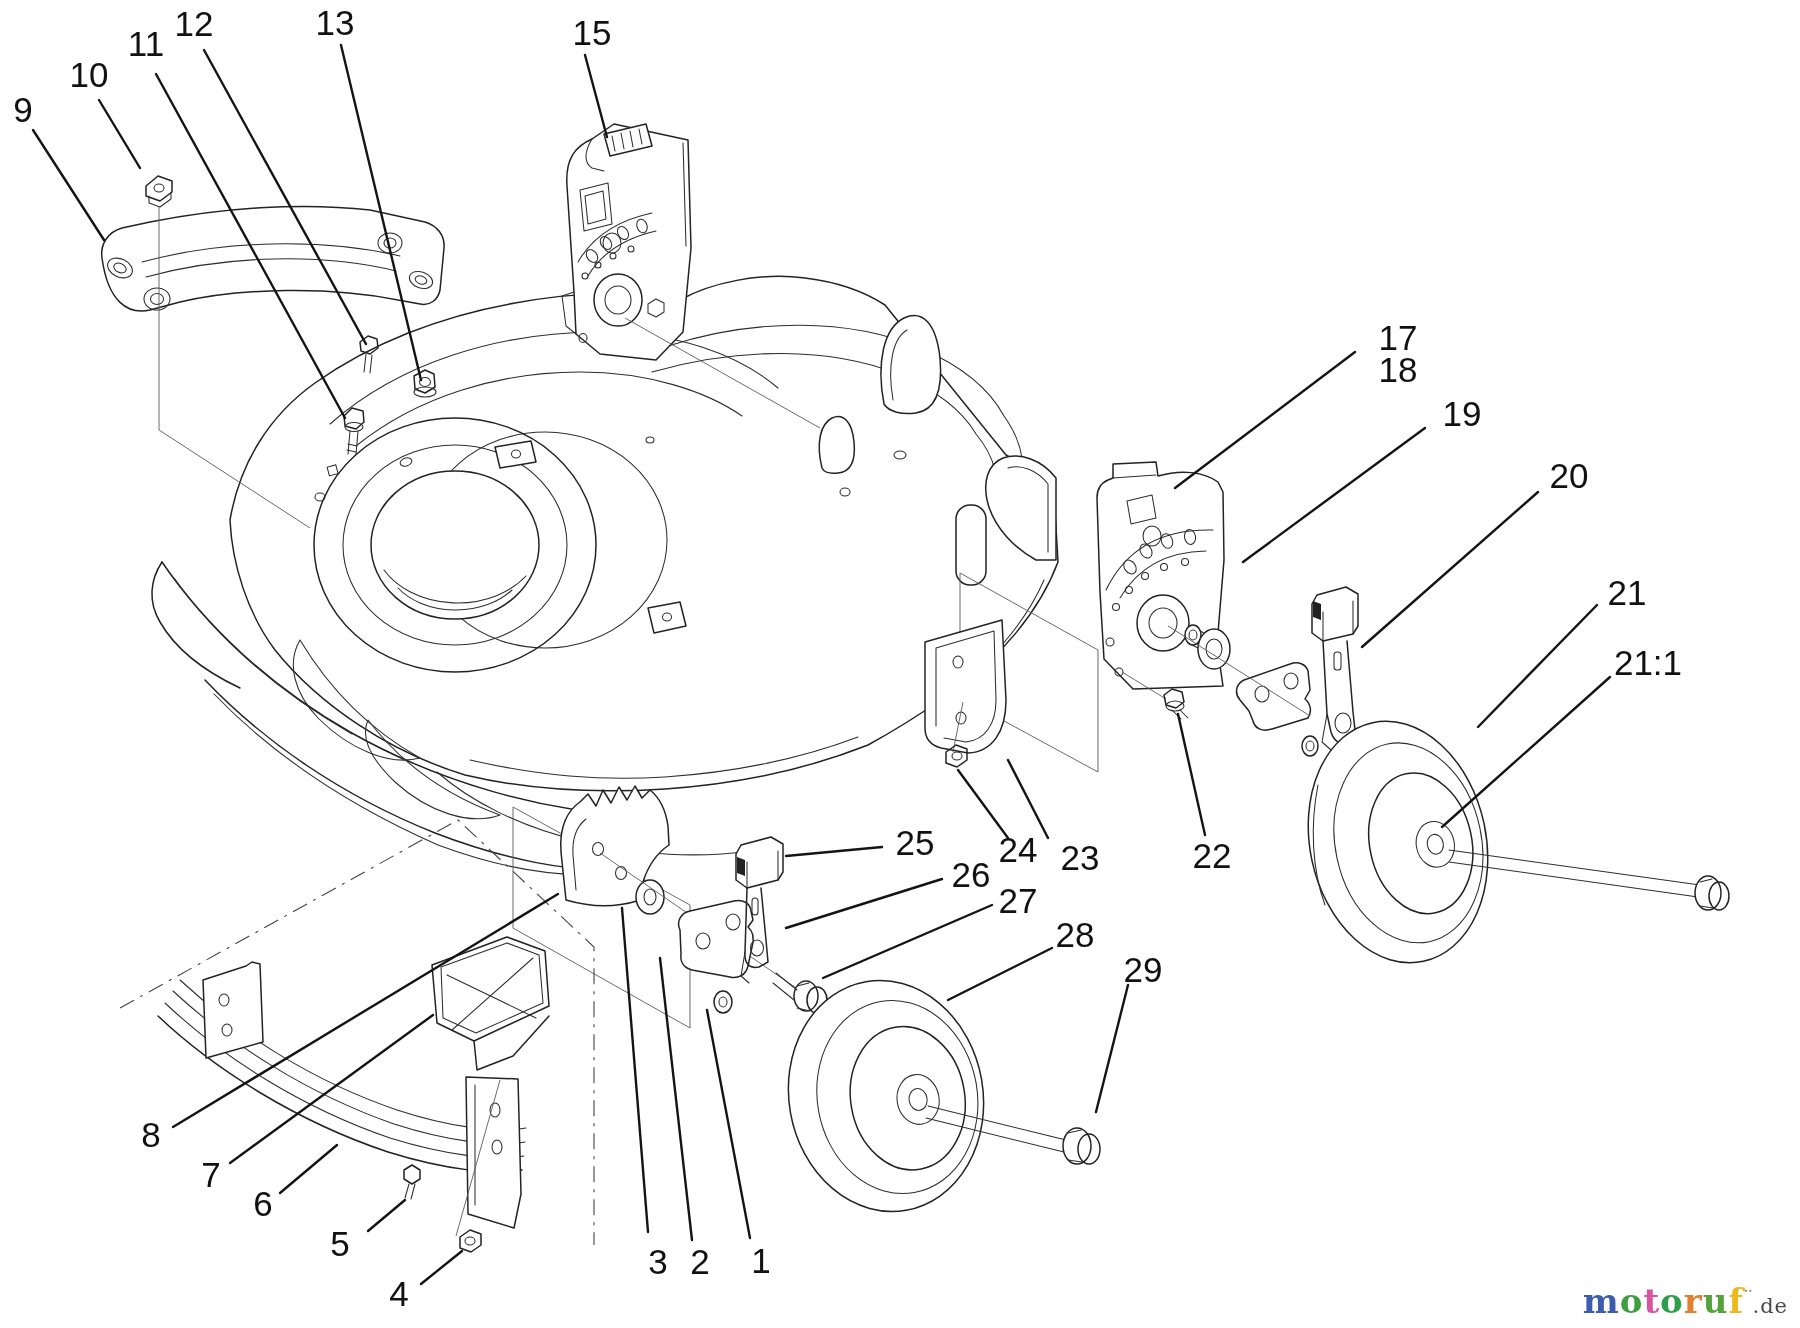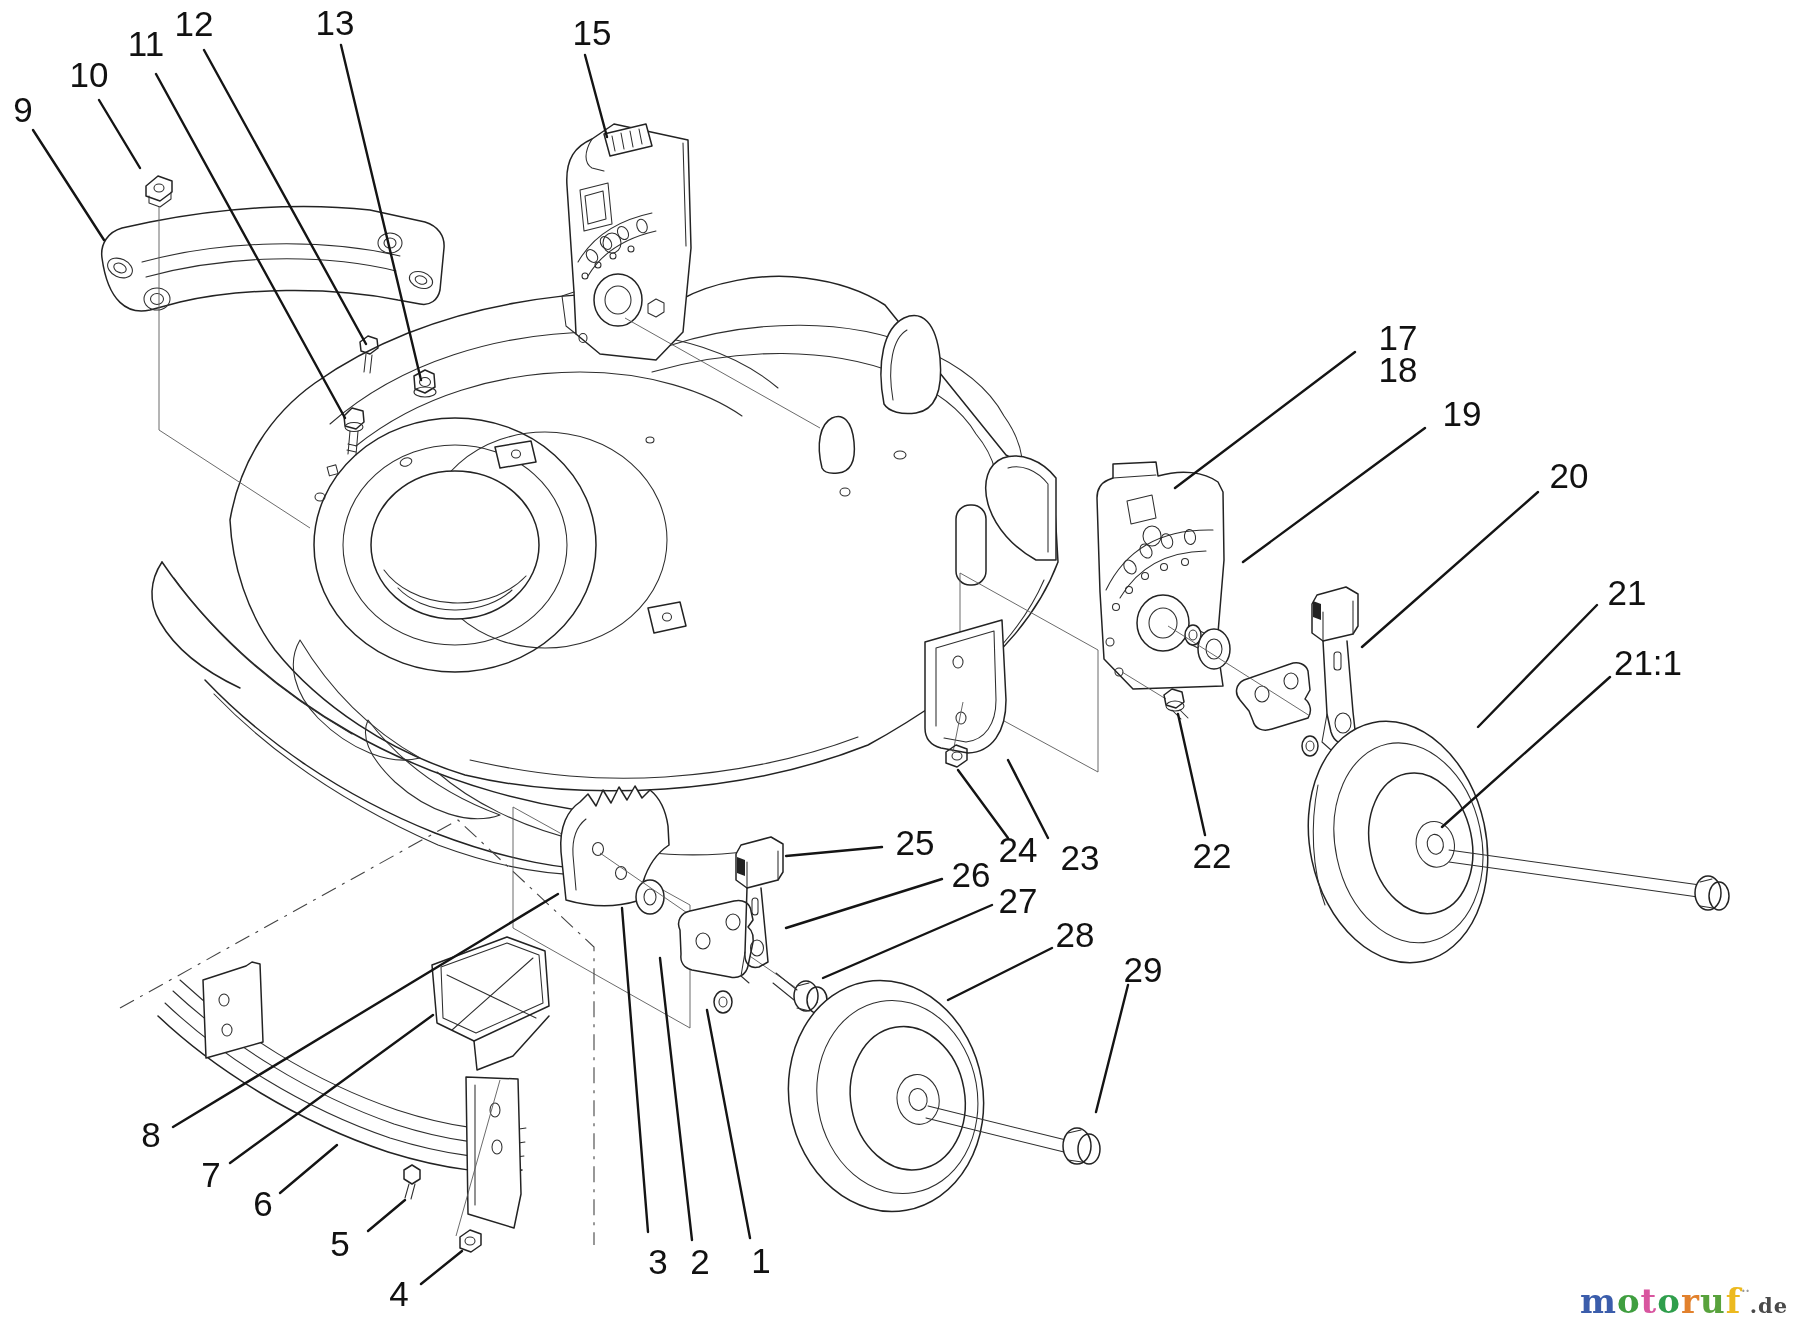--- a/index.html
+++ b/index.html
@@ -8,21 +8,21 @@
   svg{position:absolute;left:0;top:0;}
   .ln  {fill:none;stroke:#232323;stroke-width:1.5;stroke-linecap:round;stroke-linejoin:round;}
   .ln2 {fill:none;stroke:#2e2e2e;stroke-width:1.05;stroke-linecap:round;stroke-linejoin:round;}
   .wfill{fill:#ffffff;}
   .thin{fill:none;stroke:#5a5a5a;stroke-width:0.9;}
   .dash{fill:none;stroke:#444;stroke-width:1.1;stroke-dasharray:16 7 3 7;}
   .leader{stroke:#141414;stroke-width:2.4;stroke-linecap:round;}
   .callout{font-family:"Liberation Sans",sans-serif;font-size:35px;fill:#111;}
   #logo{position:absolute;right:12px;bottom:10px;font-family:"DejaVu Serif","Liberation Serif",serif;
         font-weight:bold;font-size:34px;letter-spacing:1px;line-height:1;}
-  #logo .suffix{font-size:21px;font-weight:bold;}
+  #logo .suffix{font-size:21px;font-weight:normal;}
   #logo .tm{font-size:12px;color:#9a9a9a;vertical-align:18px;letter-spacing:0;}
 </style>
 </head>
 <body>
 
 <div id="page">
 <svg width="1800" height="1328" viewBox="0 0 1800 1328">
 
   <g>
     <path class="ln" d="M230,520 C240,462 270,415 315,383 C370,344 440,316 515,303 C575,292 635,290 680,300 C710,283 760,272 805,278 C838,282 865,292 885,305 L1006,455 C1030,468 1048,487 1055,510 L1058,562 C1040,610 1000,660 945,697 C915,718 890,733 868,745 C810,768 740,784 665,789 C590,794 520,788 465,775 C390,752 320,706 275,650 C248,614 232,565 230,520 Z"></path>

